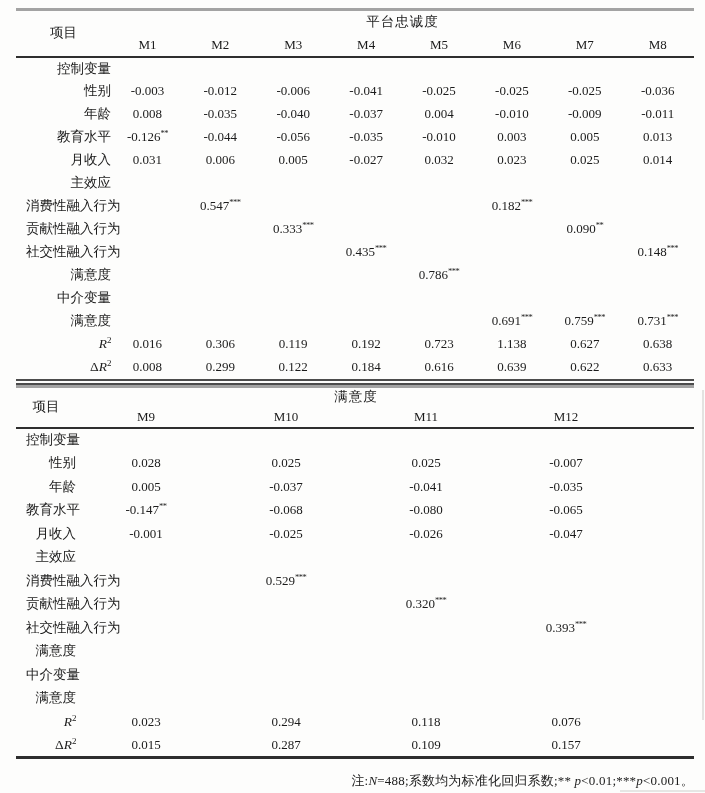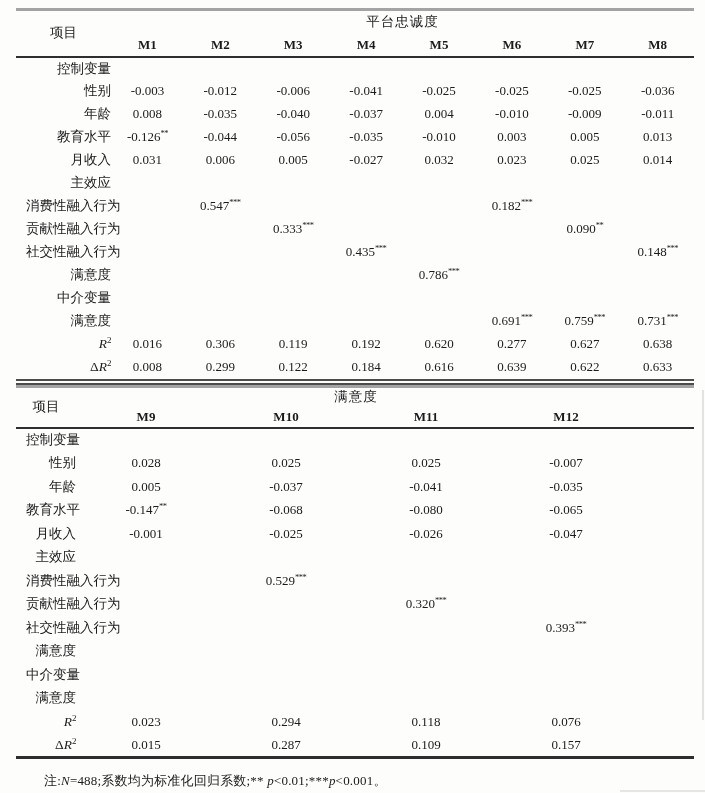--- a/index.html
+++ b/index.html
@@ -17,28 +17,28 @@
   .tbl thead tr.group-row{height:24px;}
   .tbl thead tr.m-row{height:23px;}
   .tbl thead{border-bottom:2px solid #2e2e2e;}
   .tbl tbody tr{height:23px;}
   .tbl2 tbody tr{height:23.5px;}
   .tbl2{border-bottom:3px solid #2e2e2e;}
   .tbl2 thead tr.group-row{height:21px;}
   .tbl2 thead tr.m-row{height:21px;}
   th.item{text-align:center;vertical-align:middle;font-size:13.5px;}
   th.group{text-align:center;vertical-align:middle;font-size:13.5px;letter-spacing:1px;font-family:Liberation Serif, serif;}
-  th.mcol{text-align:center;vertical-align:middle;font-weight:bold;}
+  th.mcol{text-align:center;vertical-align:middle;}
   td.label{text-align:right;padding-left:10px;font-size:13.5px;}
   td.val{text-align:center;}
   sup{font-size:8.5px;line-height:0;vertical-align:super;letter-spacing:-0.5px;}
   .r-sup{font-size:9px;}
   i{font-style:italic;}
   .divider{height:2px;border-top:2px solid #4c4c4c;border-bottom:2px solid #4c4c4c;background:#fdfdfc;}
-  .note{margin:13px 0 0 28px;font-size:13px;letter-spacing:0.2px;}
+  .note{margin:13px 0 0 28px;font-size:13px;letter-spacing:0.2px;text-align:right;}
   .scan-edge-right{position:absolute;right:1px;top:390px;width:2px;height:330px;background:#e3e3e1;}
   .scan-edge-bottom{position:absolute;left:620px;bottom:1px;width:85px;height:2px;background:#e6e6e4;}
 </style>
 </head>
 <body>
 
 <div class="page">
   <table class="tbl" id="table-0">
       <colgroup>
         <col style="width:95px">
@@ -199,22 +199,22 @@
           <td class="val">0.691<sup>***</sup></td>
           <td class="val">0.759<sup>***</sup></td>
           <td class="val">0.731<sup>***</sup></td>
         </tr>
         <tr>
           <td class="label"><i>R</i><sup class="r-sup">2</sup></td>
           <td class="val">0.016</td>
           <td class="val">0.306</td>
           <td class="val">0.119</td>
           <td class="val">0.192</td>
-          <td class="val">0.620</td>
-          <td class="val">0.277</td>
+          <td class="val">0.723</td>
+          <td class="val">1.138</td>
           <td class="val">0.627</td>
           <td class="val">0.638</td>
         </tr>
         <tr>
           <td class="label">Δ<i>R</i><sup class="r-sup">2</sup></td>
           <td class="val">0.008</td>
           <td class="val">0.299</td>
           <td class="val">0.122</td>
           <td class="val">0.184</td>
           <td class="val">0.616</td>

